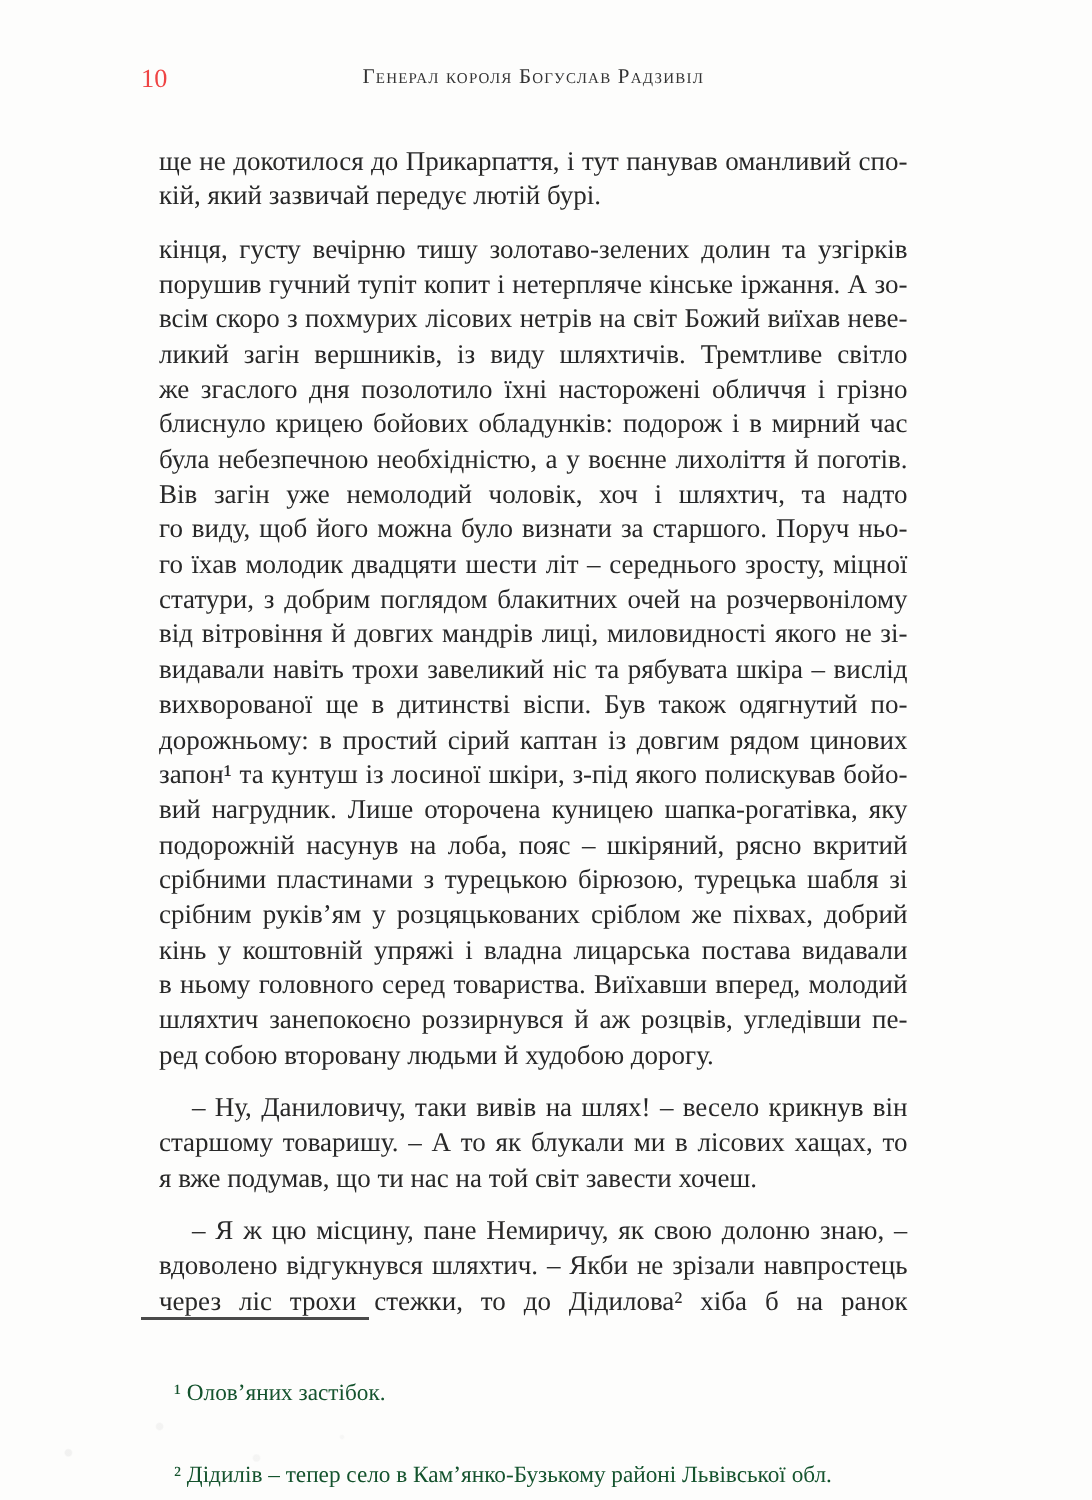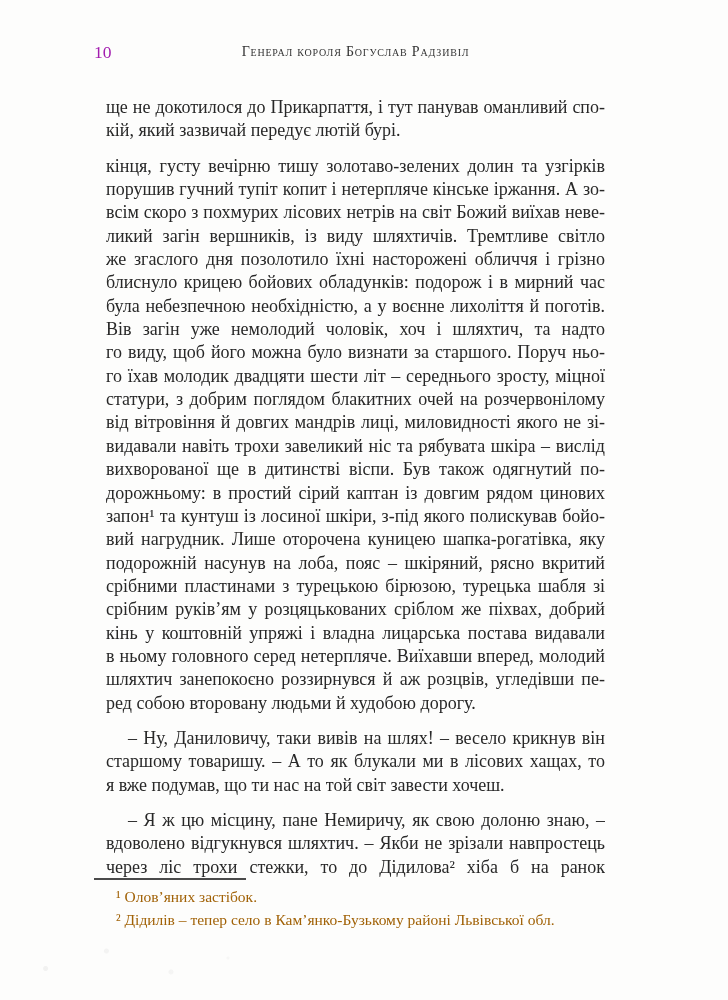--- a/index.html
+++ b/index.html
@@ -35,21 +35,21 @@
     left: 94px;
     width: 523px;
     height: 20px;
   }
   .page-number {
     position: absolute;
     left: 0;
     top: 0;
     font-size: 17.5px;
     line-height: 18px;
-    color: #a21caf;
+    color: #ef4444;
   }
   .running-title {
     position: absolute;
     left: 0;
     top: 0;
     width: 100%;
     text-align: center;
     font-variant: small-caps;
     font-size: 14px;
     line-height: 18px;
@@ -92,21 +92,22 @@
   .footnotes {
     position: absolute;
     top: 885px;
     left: 94px;
     width: 523px;
     font-size: 15.5px;
   }
   .footnote {
     line-height: 23px;
     text-indent: 22px;
-    color: #a16207;
+    color: #14532d;
+    margin-top: 32px;
   }
 </style>
 </head>
 <body>
 
 <div class="book-page">
   <div class="page-header">
     <span class="page-number">10</span>
     <span class="running-title">Генерал короля Богуслав Радзивіл</span>
   </div>
@@ -131,21 +132,21 @@
         <div class="line">від вітровіння й довгих мандрів лиці, миловидності якого не зі-</div>
         <div class="line">видавали навіть трохи завеликий ніс та рябувата шкіра – вислід</div>
         <div class="line">вихворованої ще в дитинстві віспи. Був також одягнутий по-</div>
         <div class="line">дорожньому: в простий сірий каптан із довгим рядом цинових</div>
         <div class="line">запон¹ та кунтуш із лосиної шкіри, з-під якого полискував бойо-</div>
         <div class="line">вий нагрудник. Лише оторочена куницею шапка-рогатівка, яку</div>
         <div class="line">подорожній насунув на лоба, пояс – шкіряний, рясно вкритий</div>
         <div class="line">срібними пластинами з турецькою бірюзою, турецька шабля зі</div>
         <div class="line">срібним руків’ям у розцяцькованих сріблом же піхвах, добрий</div>
         <div class="line">кінь у коштовній упряжі і владна лицарська постава видавали</div>
-        <div class="line">в ньому головного серед нетерпляче. Виїхавши вперед, молодий</div>
+        <div class="line">в ньому головного серед товариства. Виїхавши вперед, молодий</div>
         <div class="line">шляхтич занепокоєно роззирнувся й аж розцвів, угледівши пе-</div>
         <div class="line last">ред собою второвану людьми й худобою дорогу.</div>
       </div>
       <div class="para">
         <div class="line indent">– Ну, Даниловичу, таки вивів на шлях! – весело крикнув він</div>
         <div class="line">старшому товаришу. – А то як блукали ми в лісових хащах, то</div>
         <div class="line last">я вже подумав, що ти нас на той світ завести хочеш.</div>
       </div>
       <div class="para">
         <div class="line indent">– Я ж цю місцину, пане Немиричу, як свою долоню знаю, –</div>

